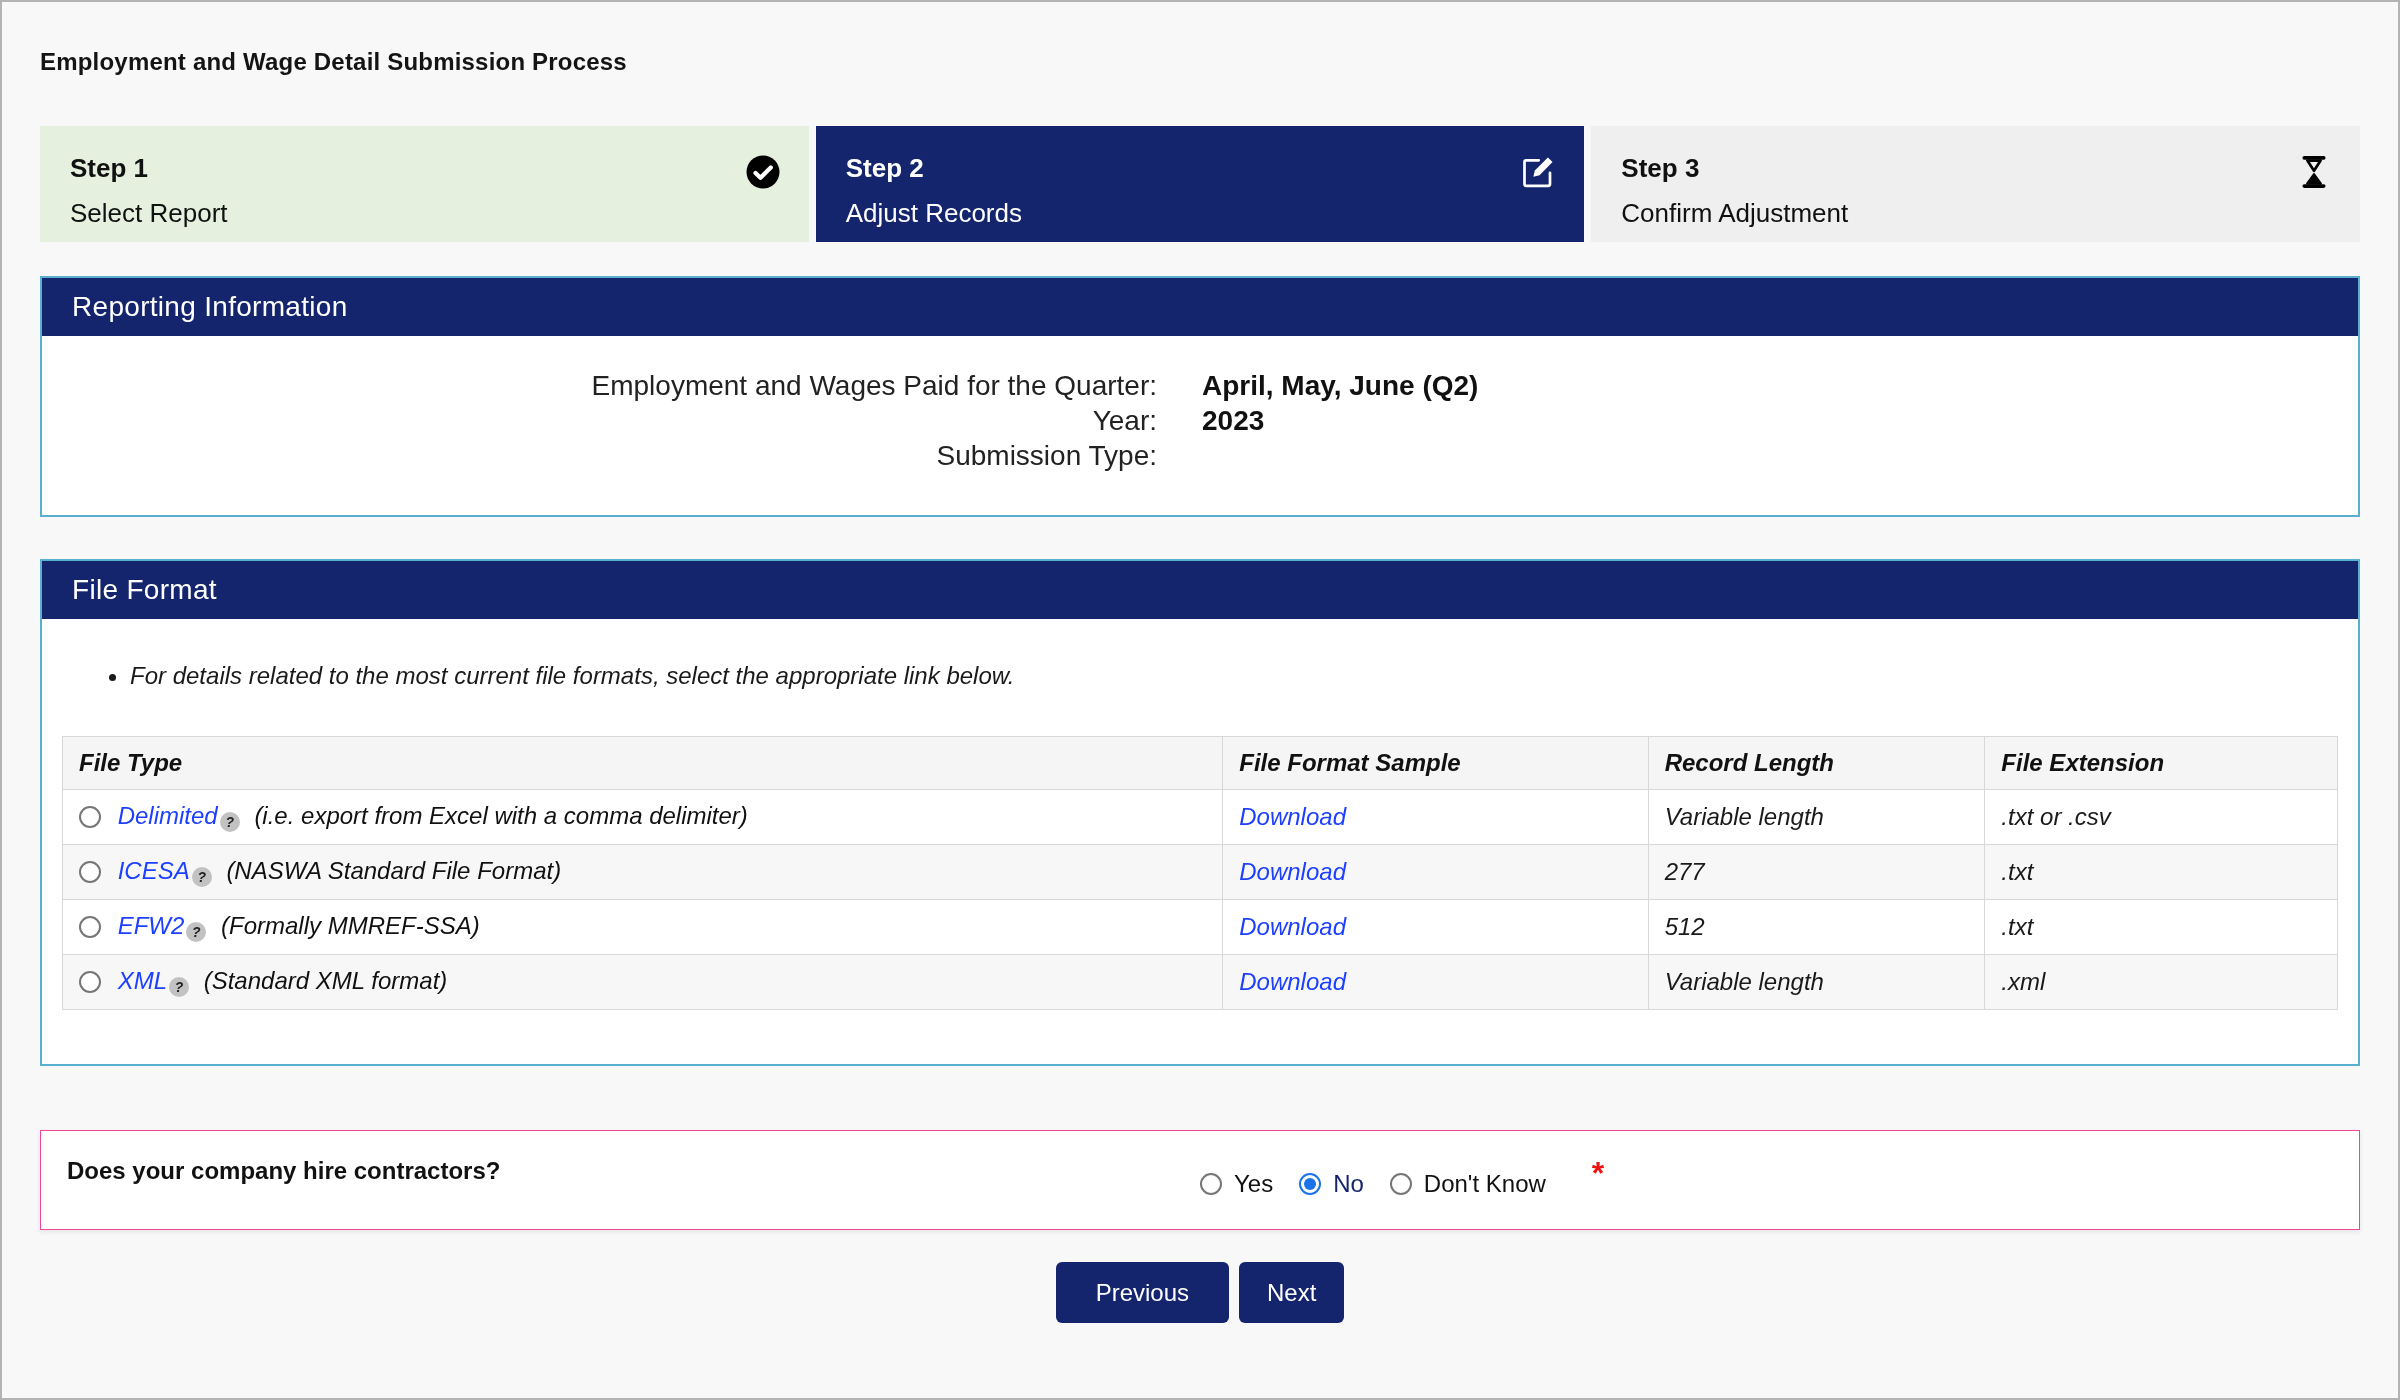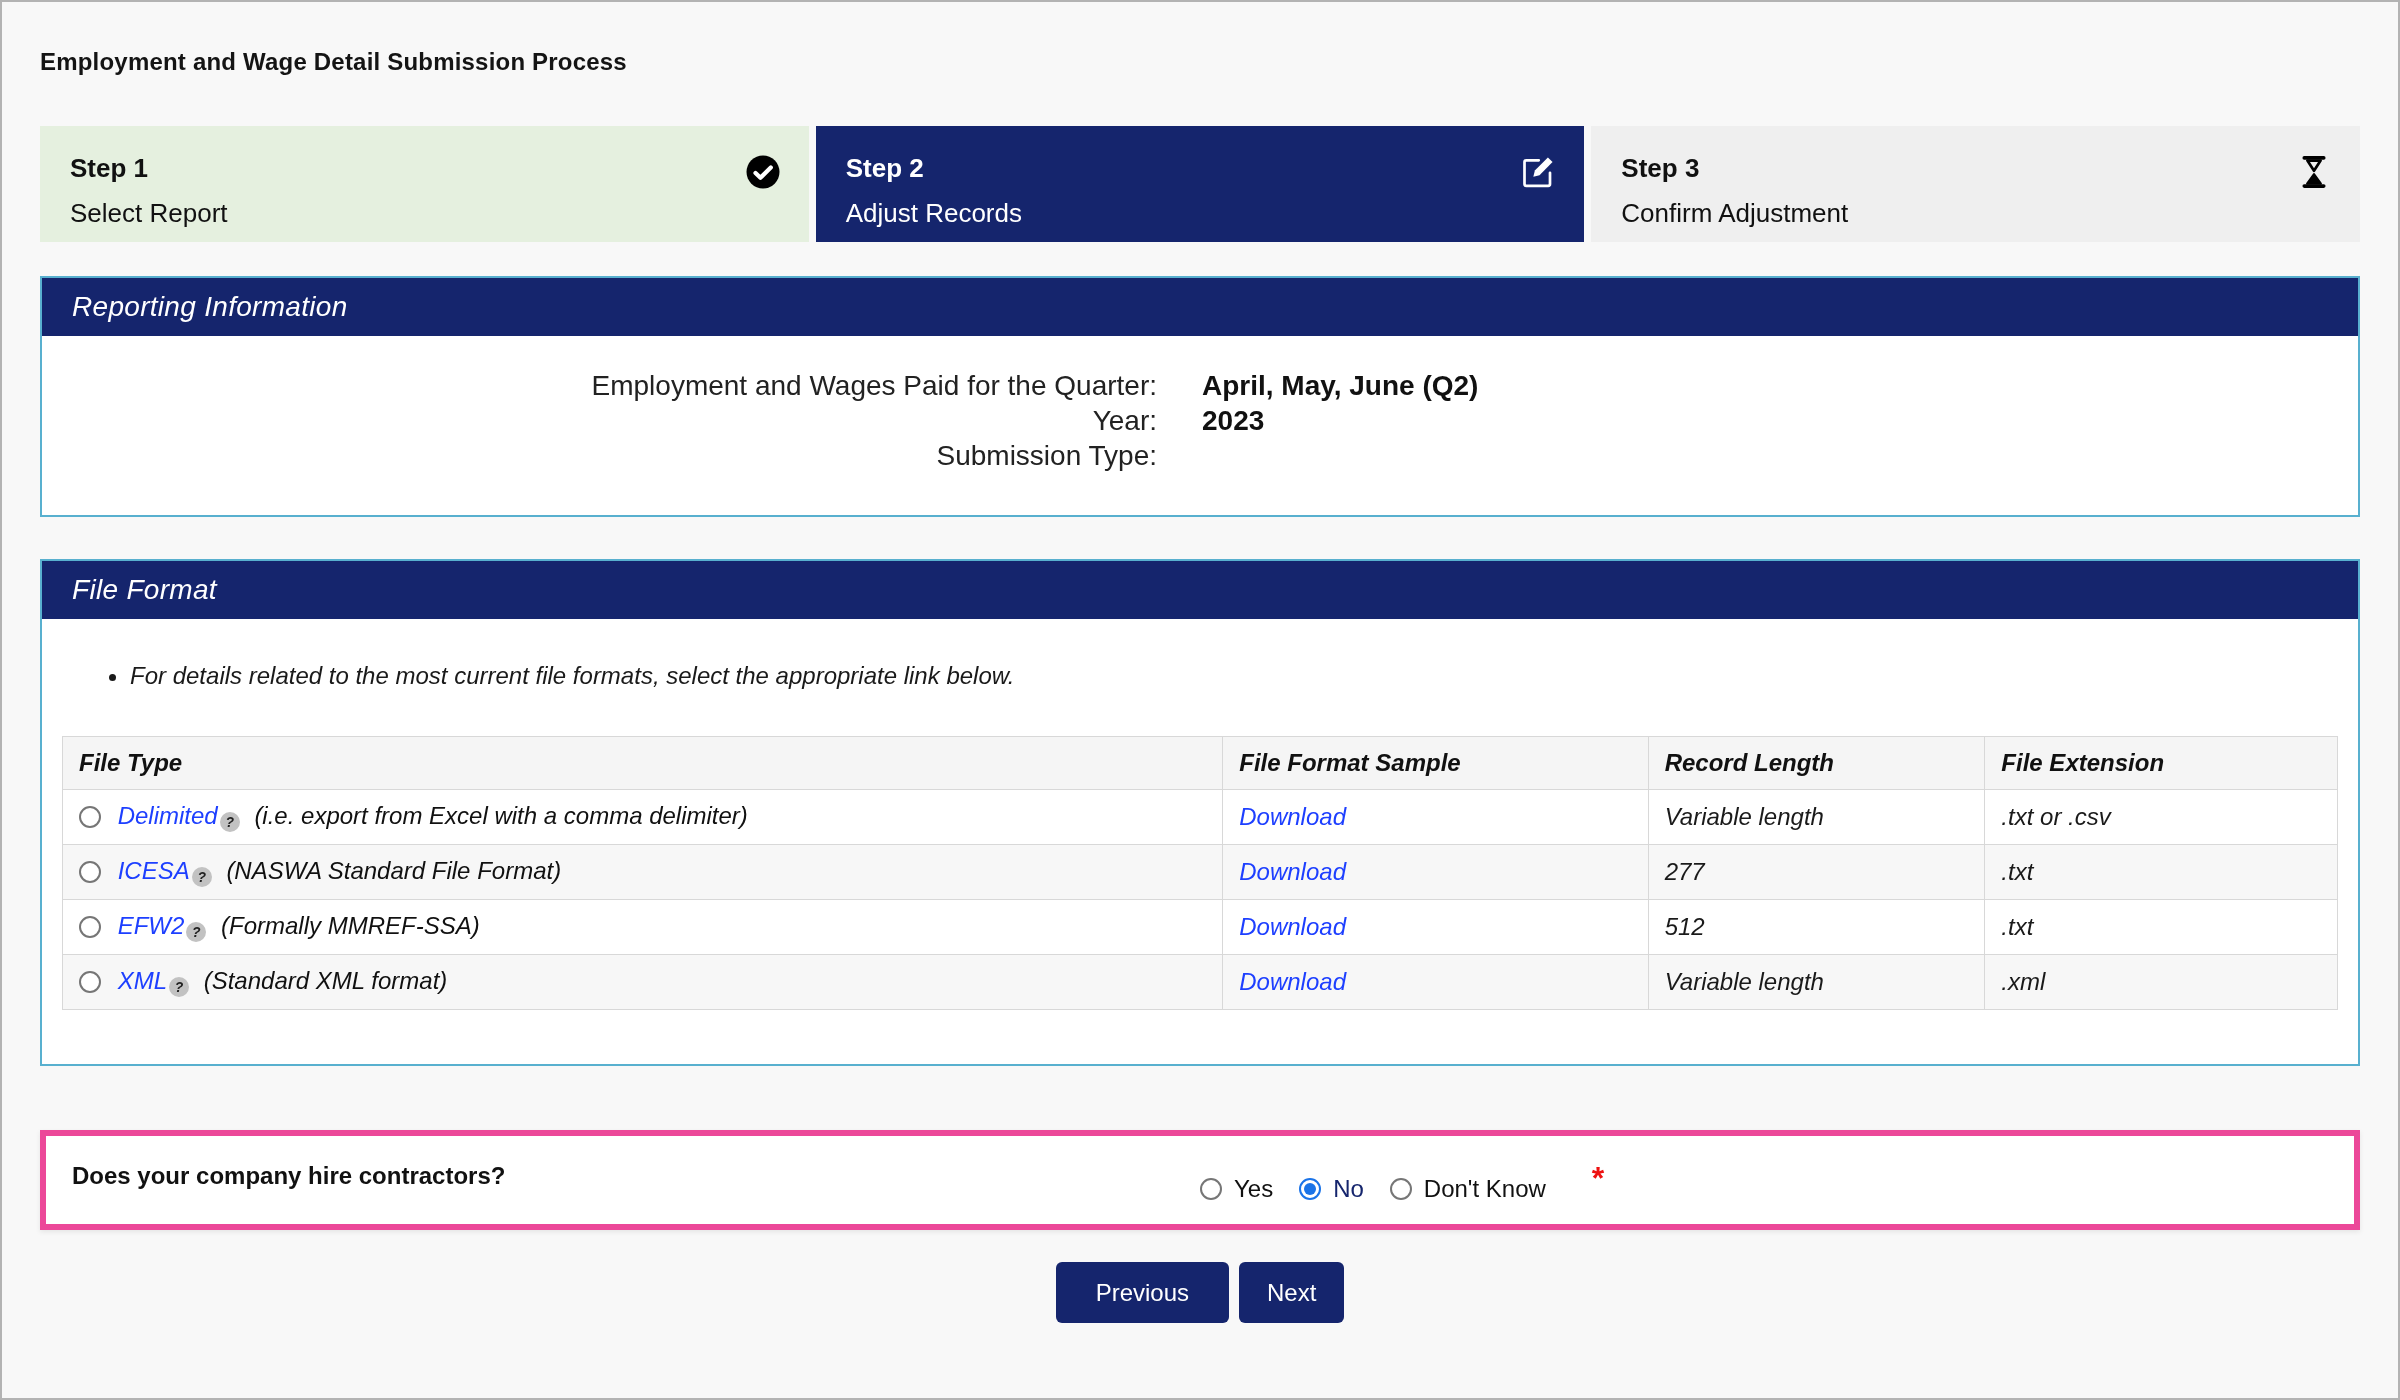--- a/index.html
+++ b/index.html
@@ -50,21 +50,20 @@
   .panel-header {
     background: #15256d;
     color: #ffffff;
     height: 58px;
     display: flex;
     align-items: center;
     padding-left: 30px;
     font-size: 28px;
     font-weight: 400;
     letter-spacing: .3px;
-    font-style: italic;
   }
 
   
   .report-fields { padding: 32px 0 42px; }
   .field-row {
     display: grid;
     grid-template-columns: 1115px 1fr;
     column-gap: 45px;
     line-height: 35px;
     font-size: 28px;
@@ -138,21 +137,21 @@
     vertical-align: -3px;
     margin-left: 2px;
     cursor: pointer;
   }
   .row-desc { color: #111; margin-left: 8px; }
 
   
   .card {
     margin-top: 64px;
     background: #ffffff;
-    border: 6px solid #ec4899;
+    border: 1px solid #ec4899;
     box-shadow: 0 2px 5px rgba(0,0,0,0.08);
     height: 100px;
     position: relative;
     padding: 26px 26px;
   }
   .question { font-size: 24px; font-weight: 700; color: #111; }
   .radio-row {
     position: absolute;
     left: 50%;
     top: 34px;

